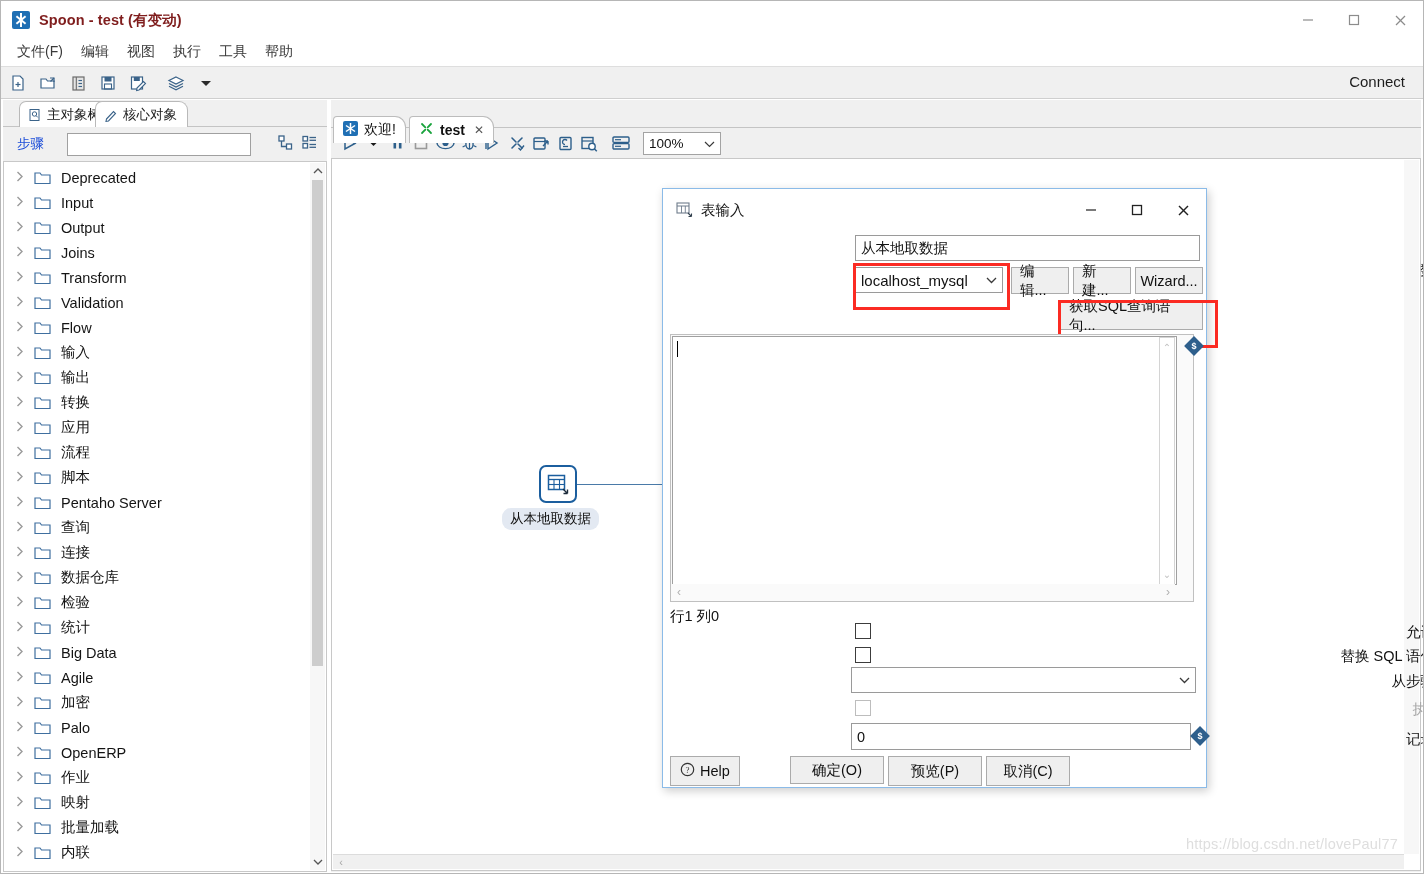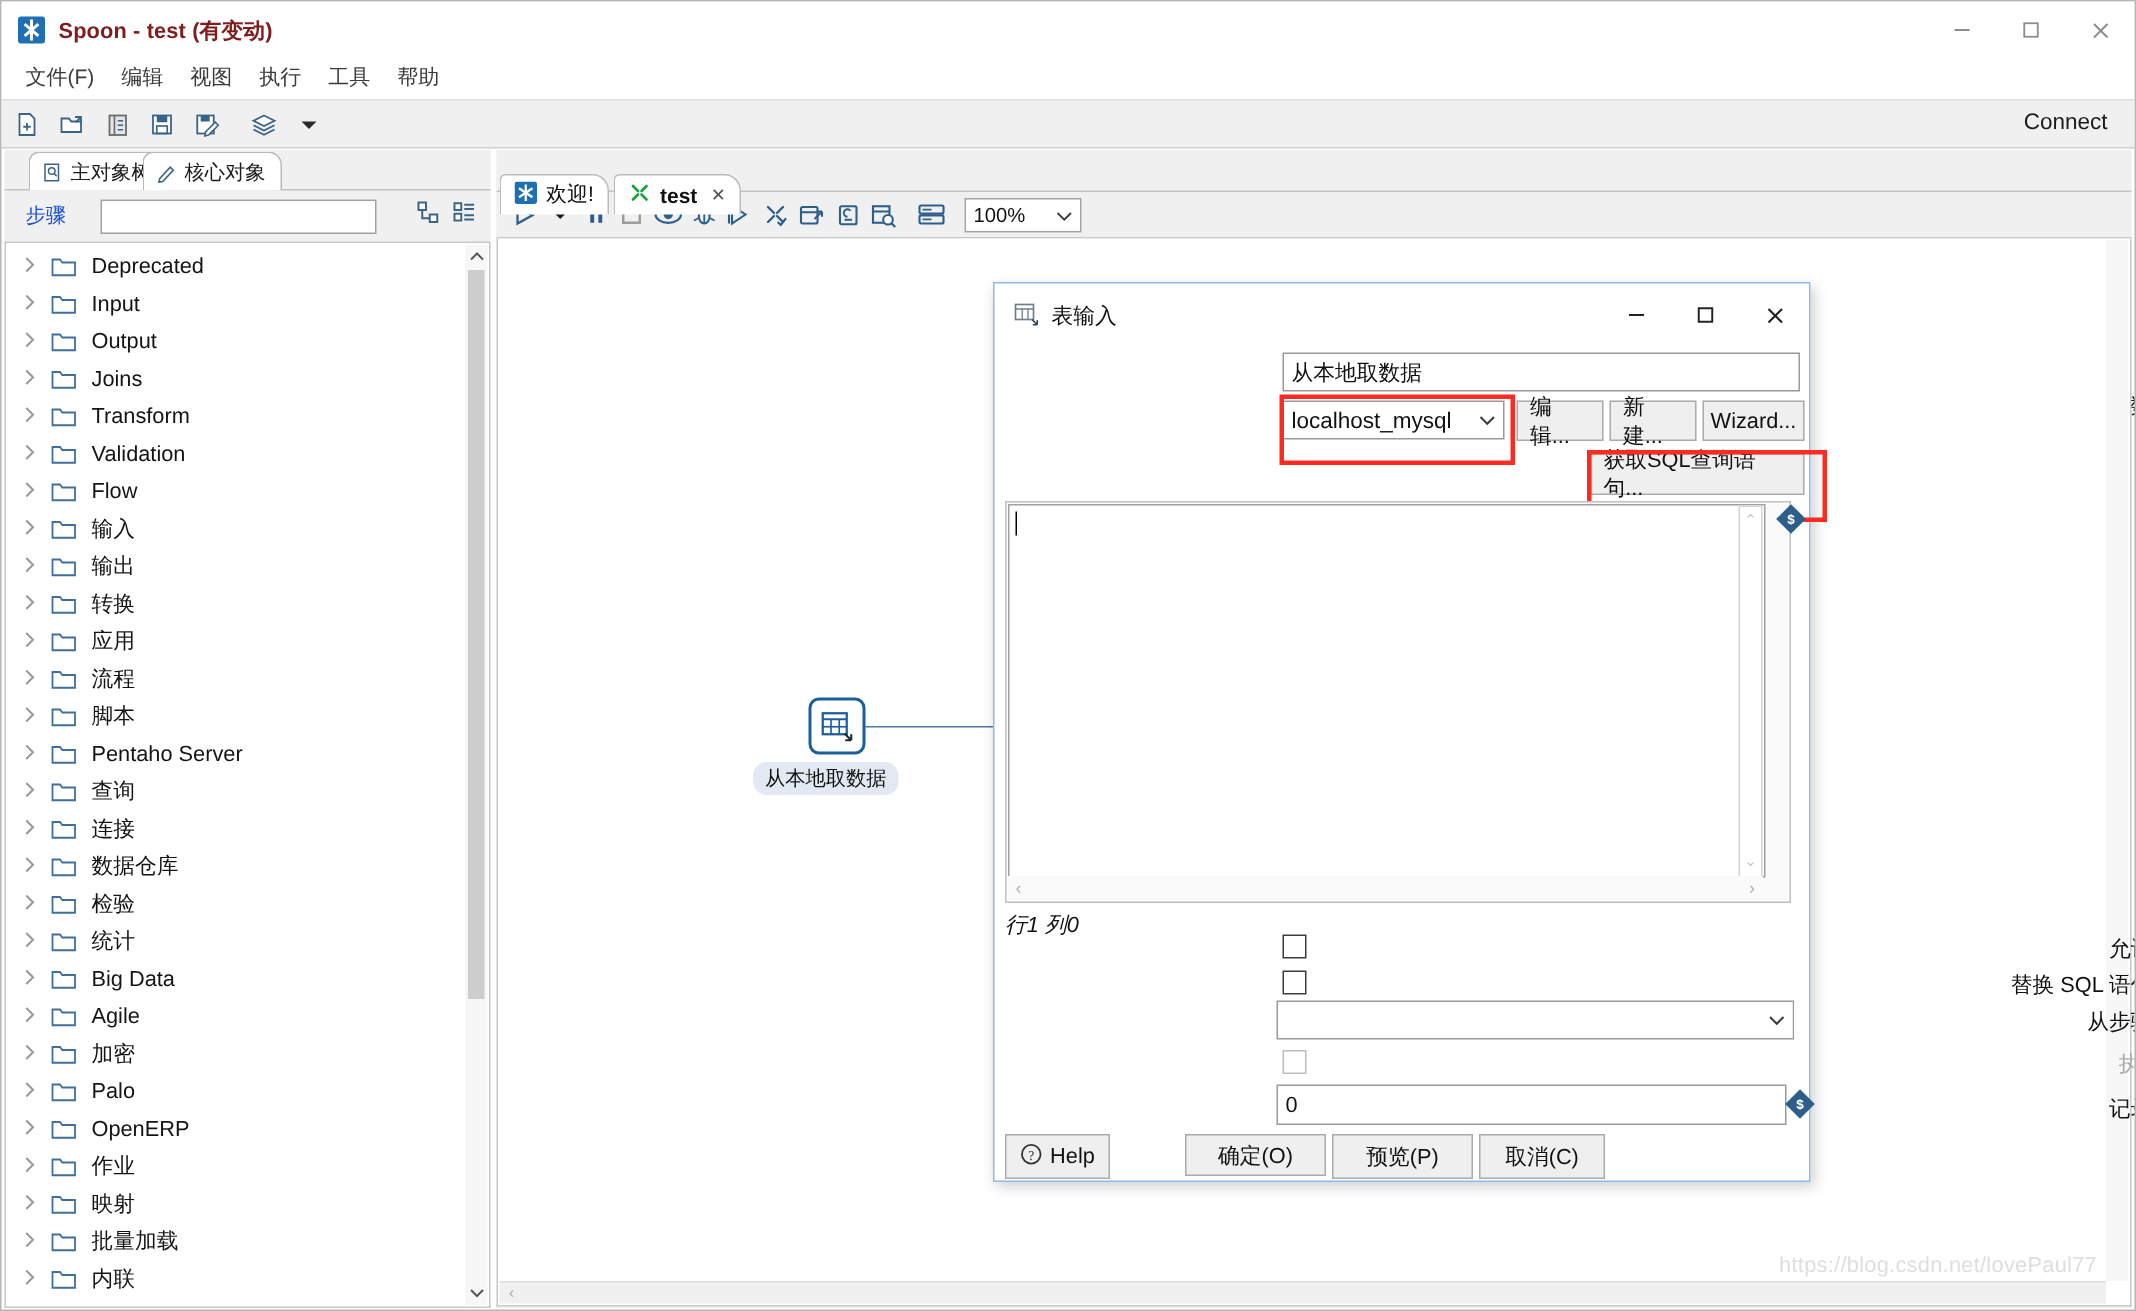--- a/index.html
+++ b/index.html
@@ -906,21 +906,21 @@
       </div>
       <div class="sql-hbar">
         <span>‹</span>
         <span>›</span>
       </div>
     </div>
     <span class="varico" style="position:absolute; left:524px; top:150px;">
         <span>$</span>
       </span>
 
-    <div class="statusline" style="top:418px;font-style:italic;">行1 列0</div>
+    <div class="statusline" style="top:418px;">行1 列0</div>
 
     <div class="lbl-right" style="left:700px; top:434px; width:130px;">允许简易转换</div>
     <div class="chk" style="position:absolute; left:192px; top:434px;"></div>
 
     <div class="lbl-right" style="left:630px; top:458px; width:200px;">替换 SQL 语句里的变量</div>
     <div class="chk" style="position:absolute; left:192px; top:458px;"></div>
 
     <div class="lbl-right" style="left:700px; top:483px; width:130px;">从步骤插入数据</div>
     <div class="combo" style="position:absolute; left:188px; top:478px; width:345px;">
       <span></span>

